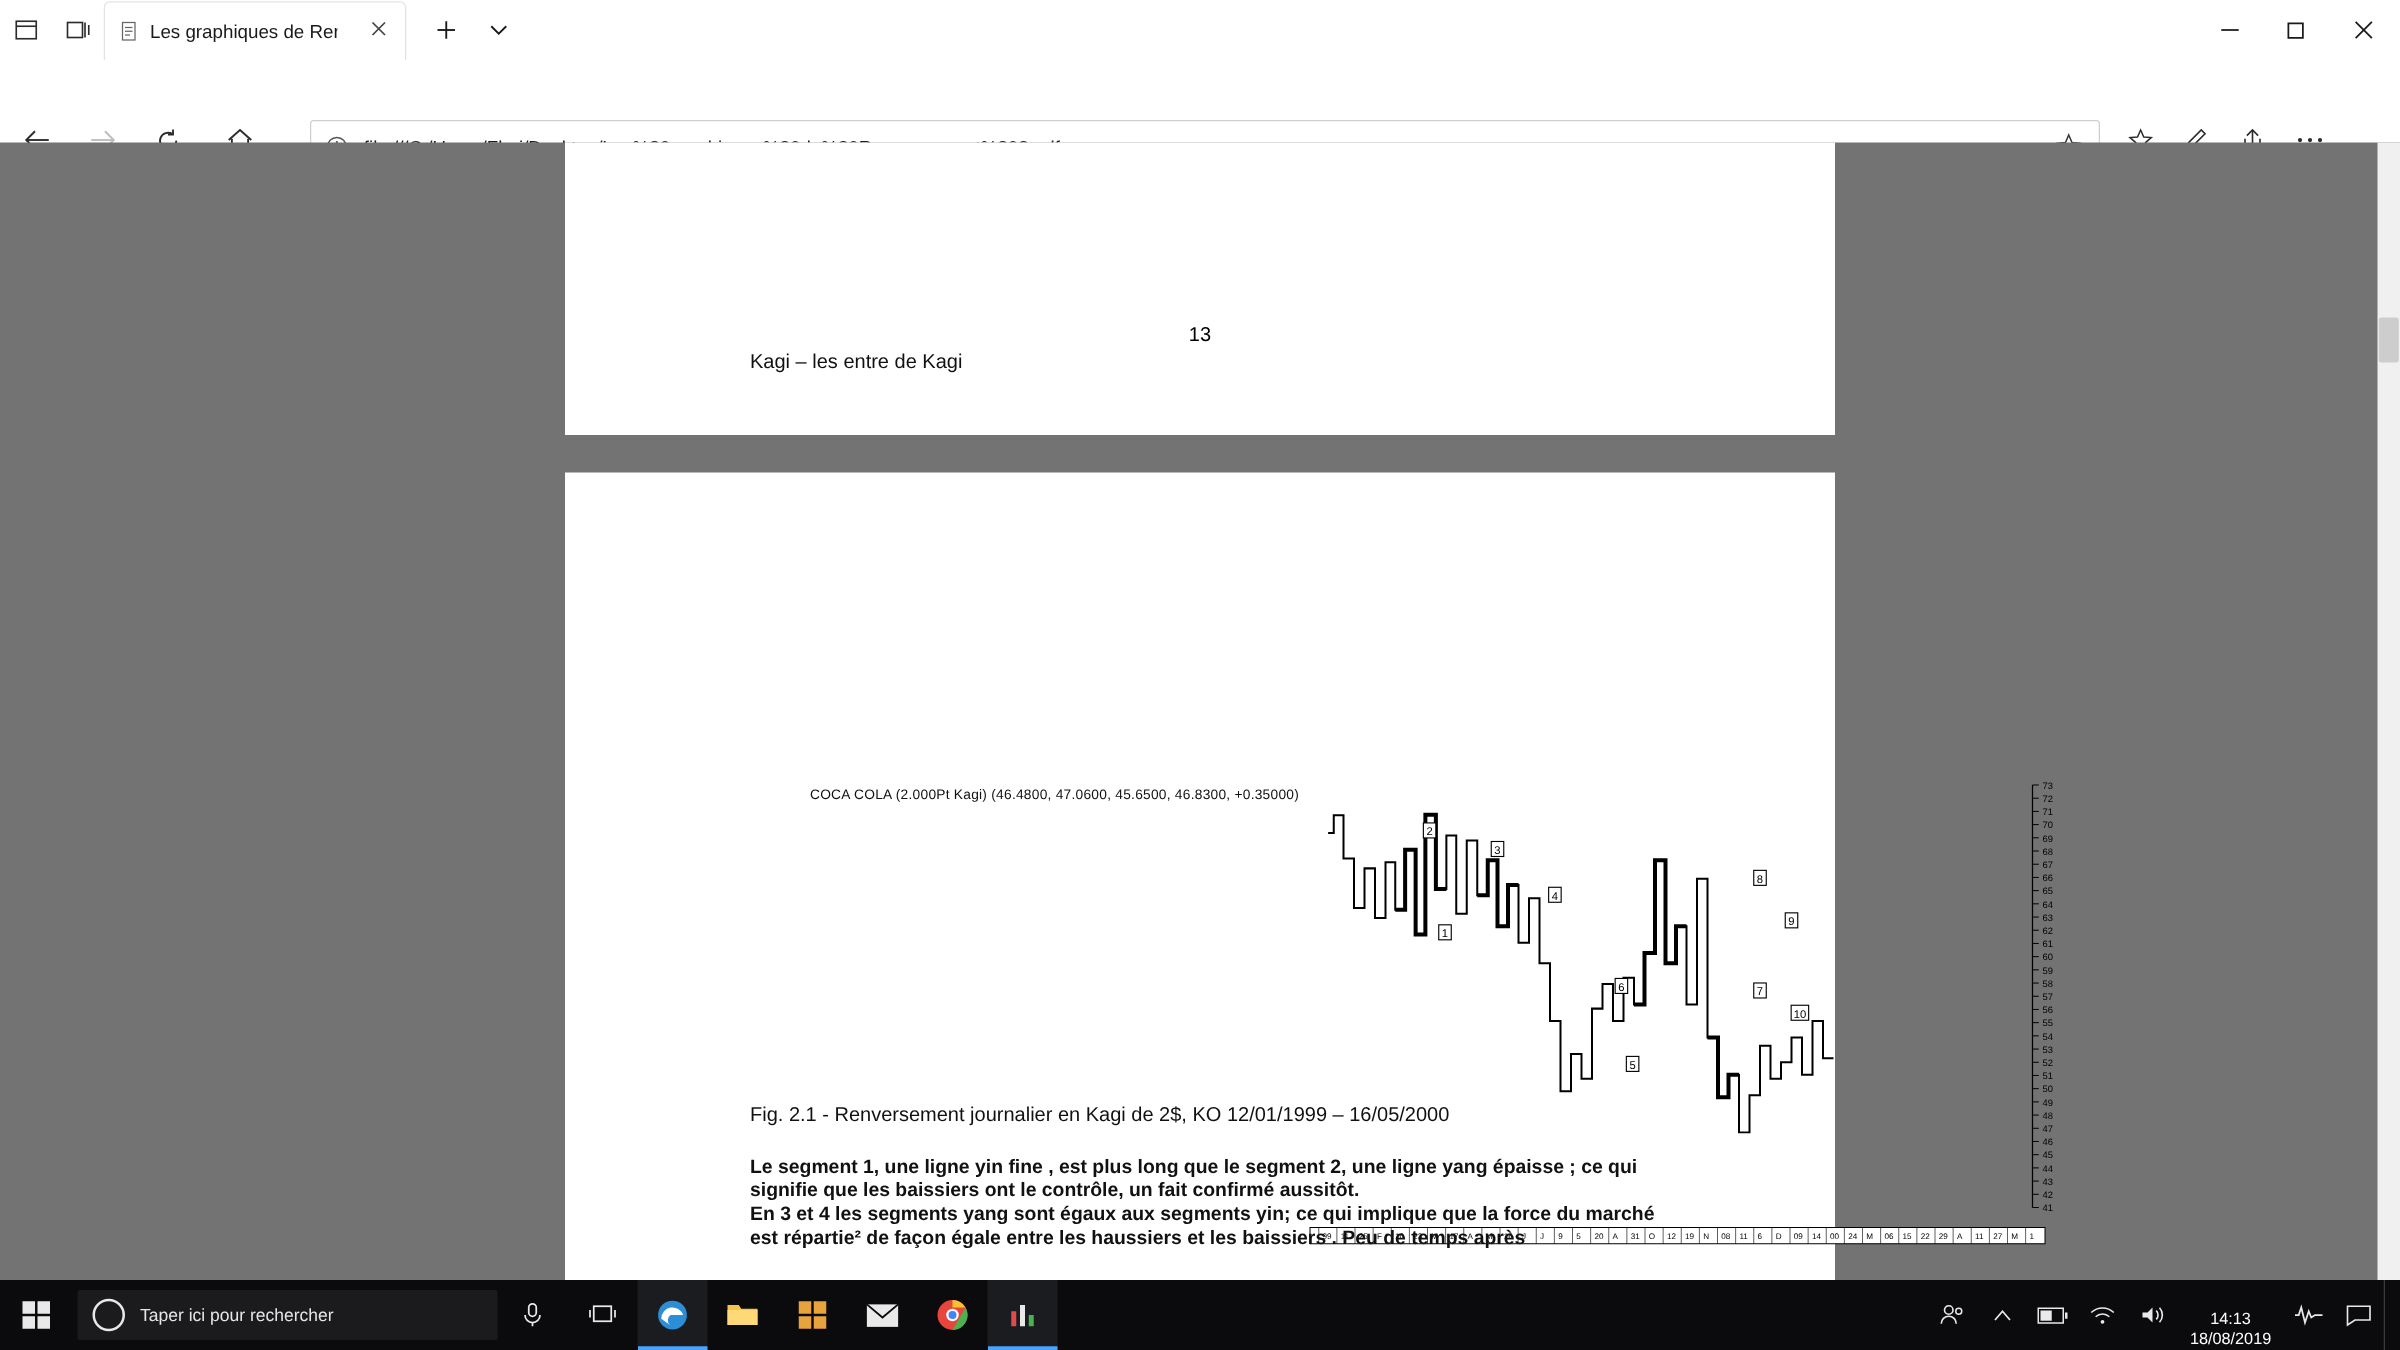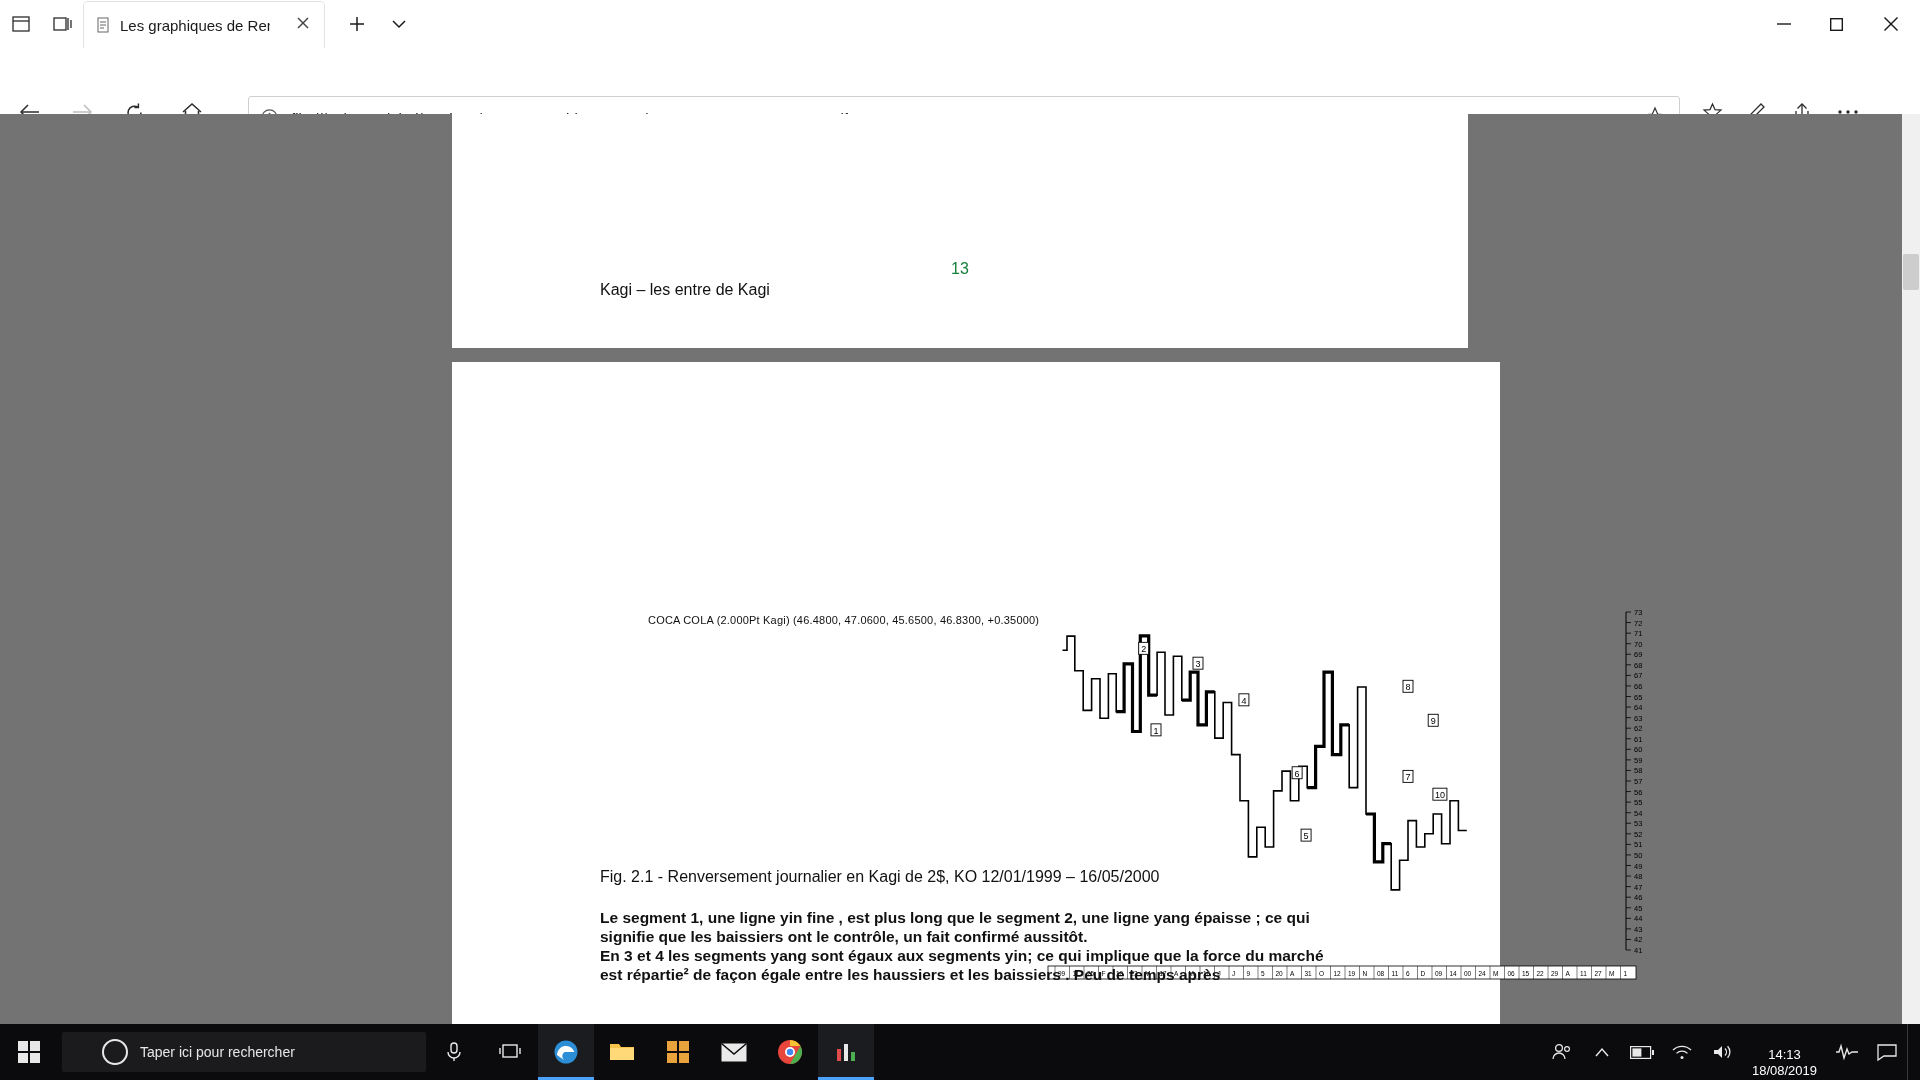--- a/index.html
+++ b/index.html
@@ -39,41 +39,41 @@
   }
   .addrwrap .infoicon{margin-left:12px;width:18px;height:18px;color:#555;flex:0 0 auto;}
   .addrtext{margin-left:12px;font-size:15px;color:#1a1a1a;white-space:nowrap;overflow:hidden;}
   .addrstar{margin-left:auto;margin-right:12px;width:22px;height:22px;color:#333;}
   .toolicon{position:absolute;top:44px;width:40px;height:40px;display:flex;align-items:center;justify-content:center;color:#2b2b2b;}
 
   
   .content{position:absolute;left:0;top:114px;width:1920px;height:910px;background:#737373;overflow:hidden;}
   .page{position:absolute;background:#ffffff;left:452px;width:1016px;}
   .page1{top:-6px;height:240px;}
-  .page2{top:248px;height:680px;padding-left:32px;}
-
-  .p1-pagenum{position:absolute;left:0;width:1016px;text-align:center;top:152px;font-size:16px;color:#15803d;}
+  .page2{top:264px;height:680px;}
+
+  .p1-pagenum{position:absolute;left:0;width:1016px;text-align:center;top:152px;font-size:16px;color:#000000;}
   .p1-head{position:absolute;left:148px;top:173px;font-size:16px;color:#111;}
 
   .figwrap{position:absolute;left:0;top:0;width:1016px;height:680px;}
   .fig-title{position:absolute;left:196px;top:252px;font-size:11px;color:#111;letter-spacing:.2px;white-space:nowrap;}
 
   .chart{position:absolute;left:596px;top:244px;width:680px;height:400px;}
   .caption{position:absolute;left:148px;top:506px;font-size:16px;color:#111;white-space:nowrap;}
   .para{position:absolute;left:148px;top:546px;width:740px;font-size:15.5px;line-height:19px;color:#111;font-weight:bold;}
 
   .scroll-track{position:absolute;right:0;top:114px;width:18px;height:910px;background:#f0f0f0;}
   .scroll-thumb{position:absolute;right:1px;top:140px;width:16px;height:36px;background:#cdcdcd;border-radius:2px;}
 
   
   .taskbar{position:absolute;left:0;top:1024px;width:1920px;height:56px;background:#0b0b0d;display:flex;align-items:center;}
   .startbtn{width:58px;height:56px;display:flex;align-items:center;justify-content:center;}
   .searchbox{
     margin-left:4px;width:336px;height:40px;background:#1b1b1d;border-radius:2px;
-    display:flex;align-items:center;color:#e6e6e6;font-size:14px;padding-left:28px;
+    display:flex;align-items:center;color:#e6e6e6;font-size:14px;
   }
   .searchbox .circle{width:22px;height:22px;border:2px solid #e8e8e8;border-radius:50%;margin-left:12px;flex:0 0 auto;}
   .searchbox .ph{margin-left:12px;white-space:nowrap;}
   .tb-icon{width:56px;height:56px;display:flex;align-items:center;justify-content:center;color:#e9e9e9;}
   .tb-active{box-shadow:inset 0 -3px 0 0 #4aa3ff;background:#1a1c1f;}
   .tray{margin-left:auto;display:flex;align-items:center;height:56px;padding-right:4px;}
   .tray .ti{width:40px;height:56px;display:flex;align-items:center;justify-content:center;color:#e9e9e9;}
   .clock{color:#fff;font-size:13px;line-height:16px;text-align:center;padding:0 10px;margin-top:22px;}
   .showdesk{width:8px;height:56px;border-left:1px solid #3a3a3a;}
 

